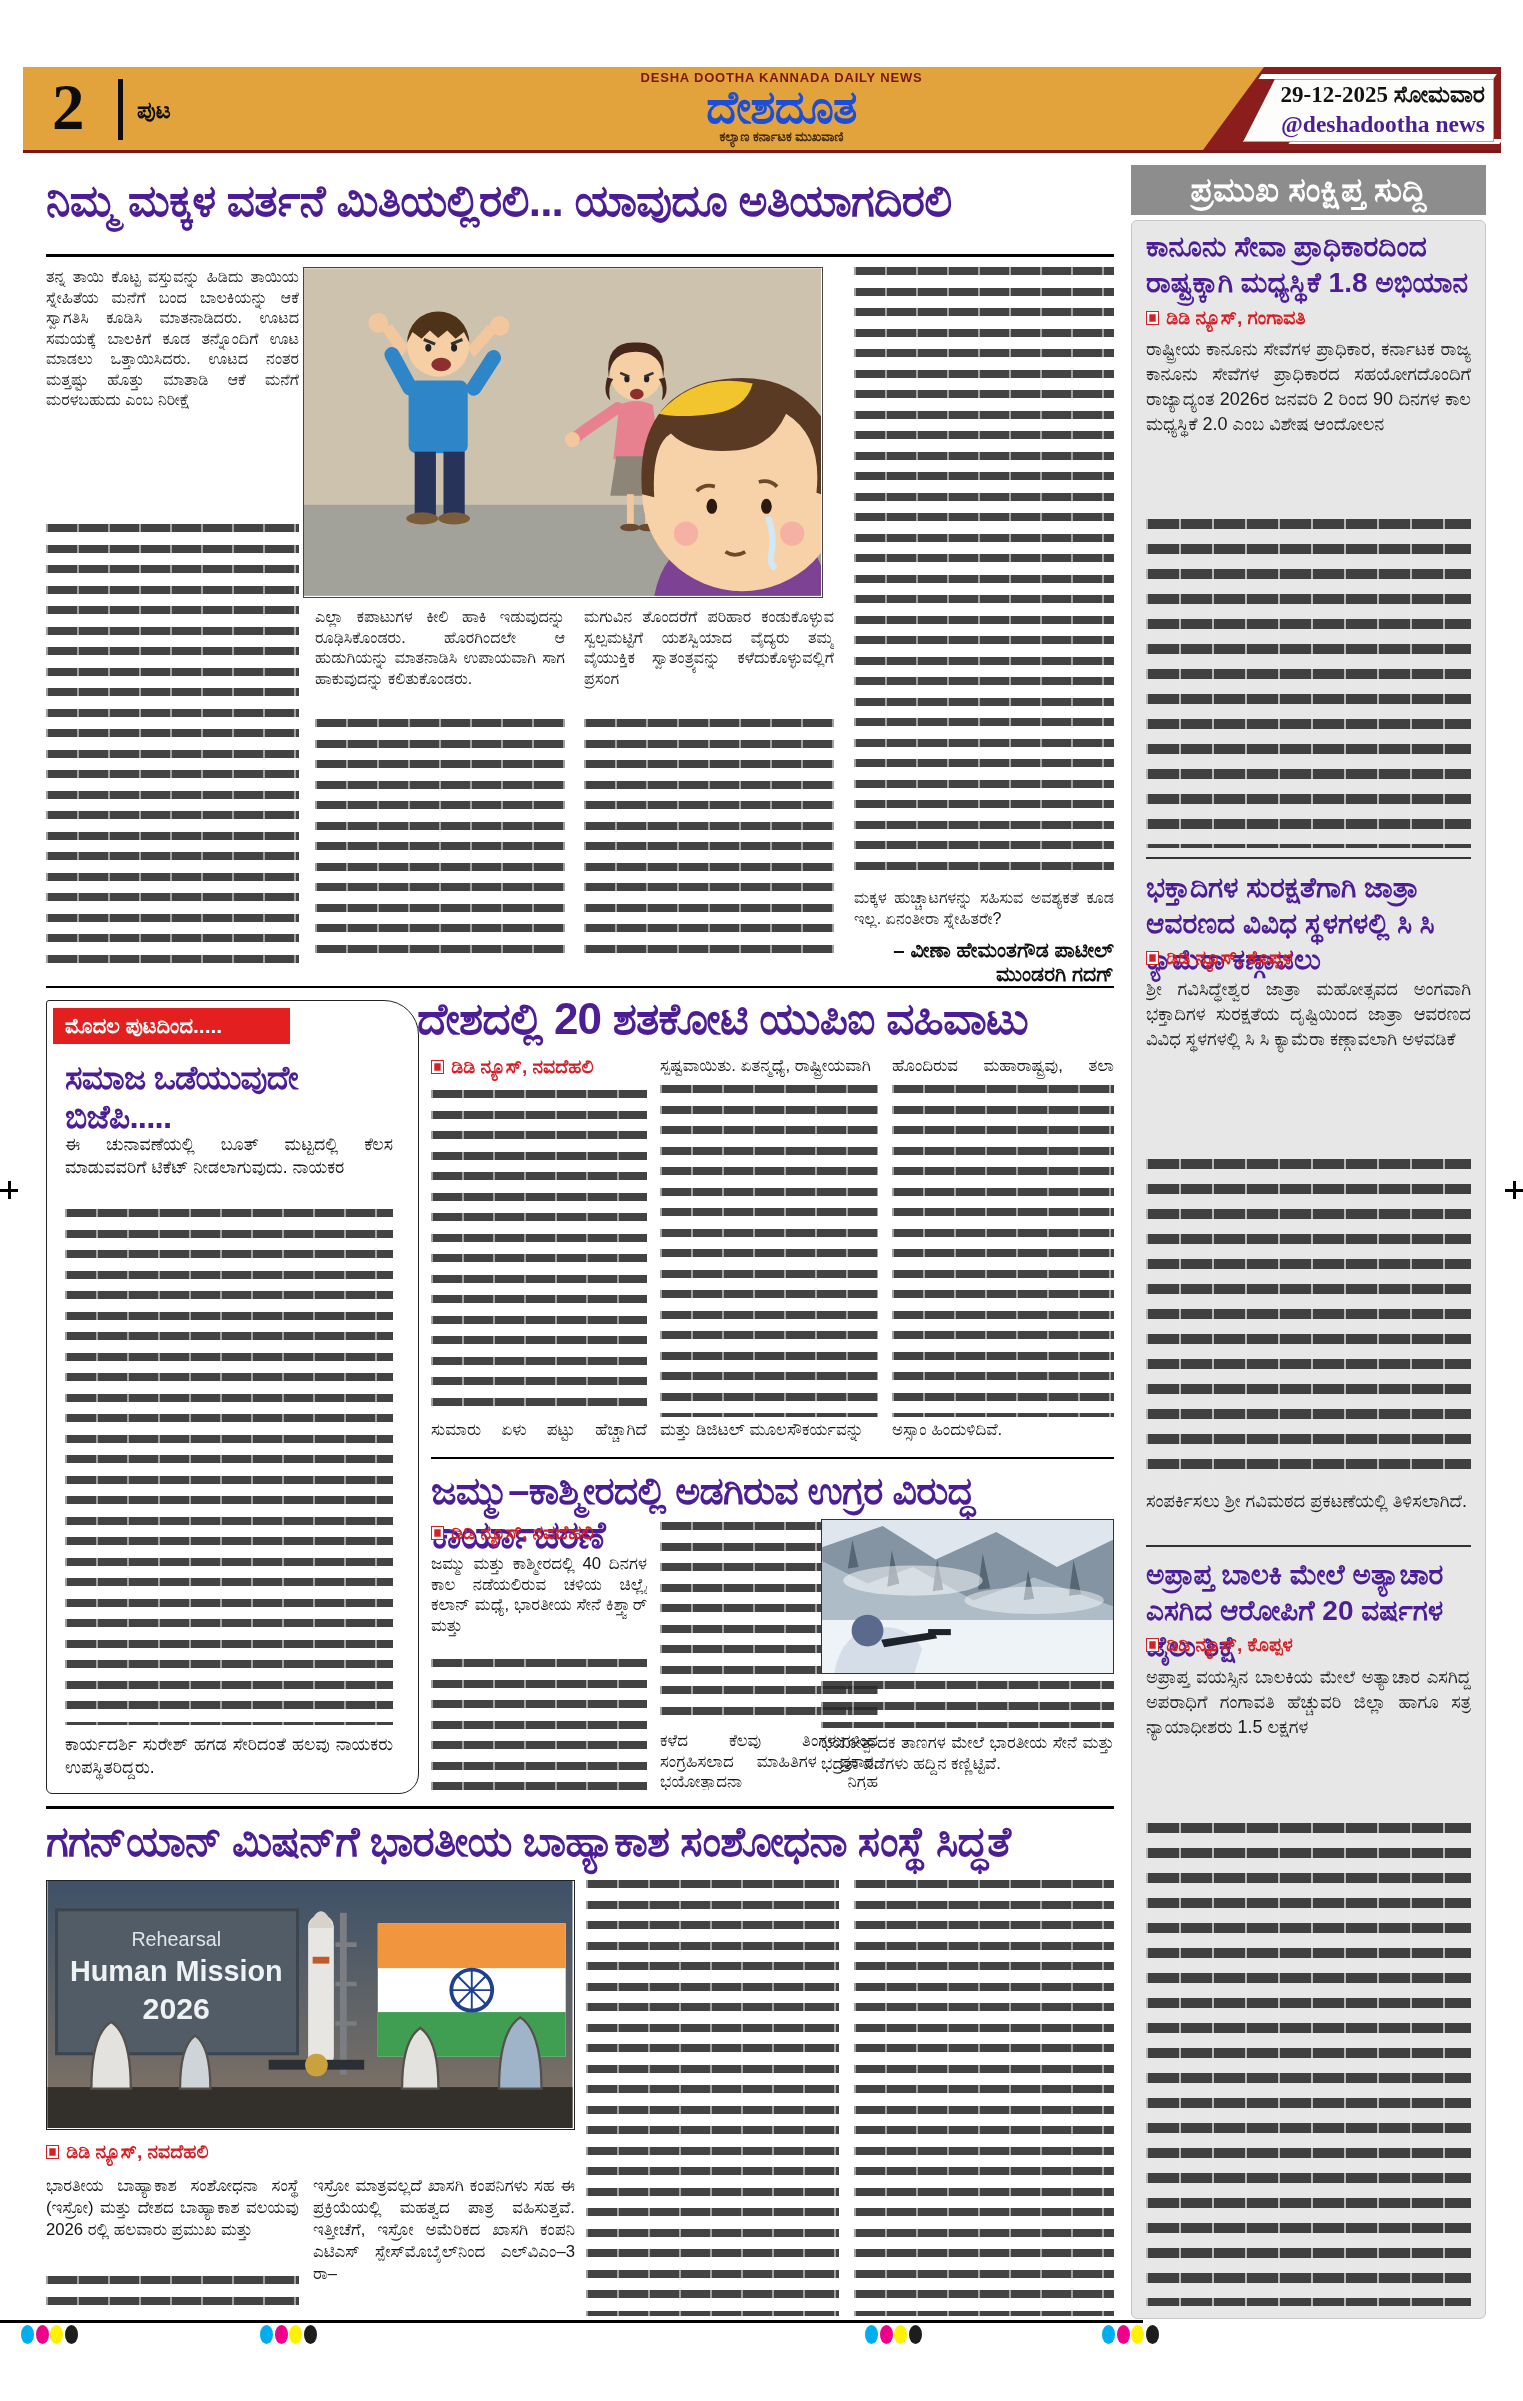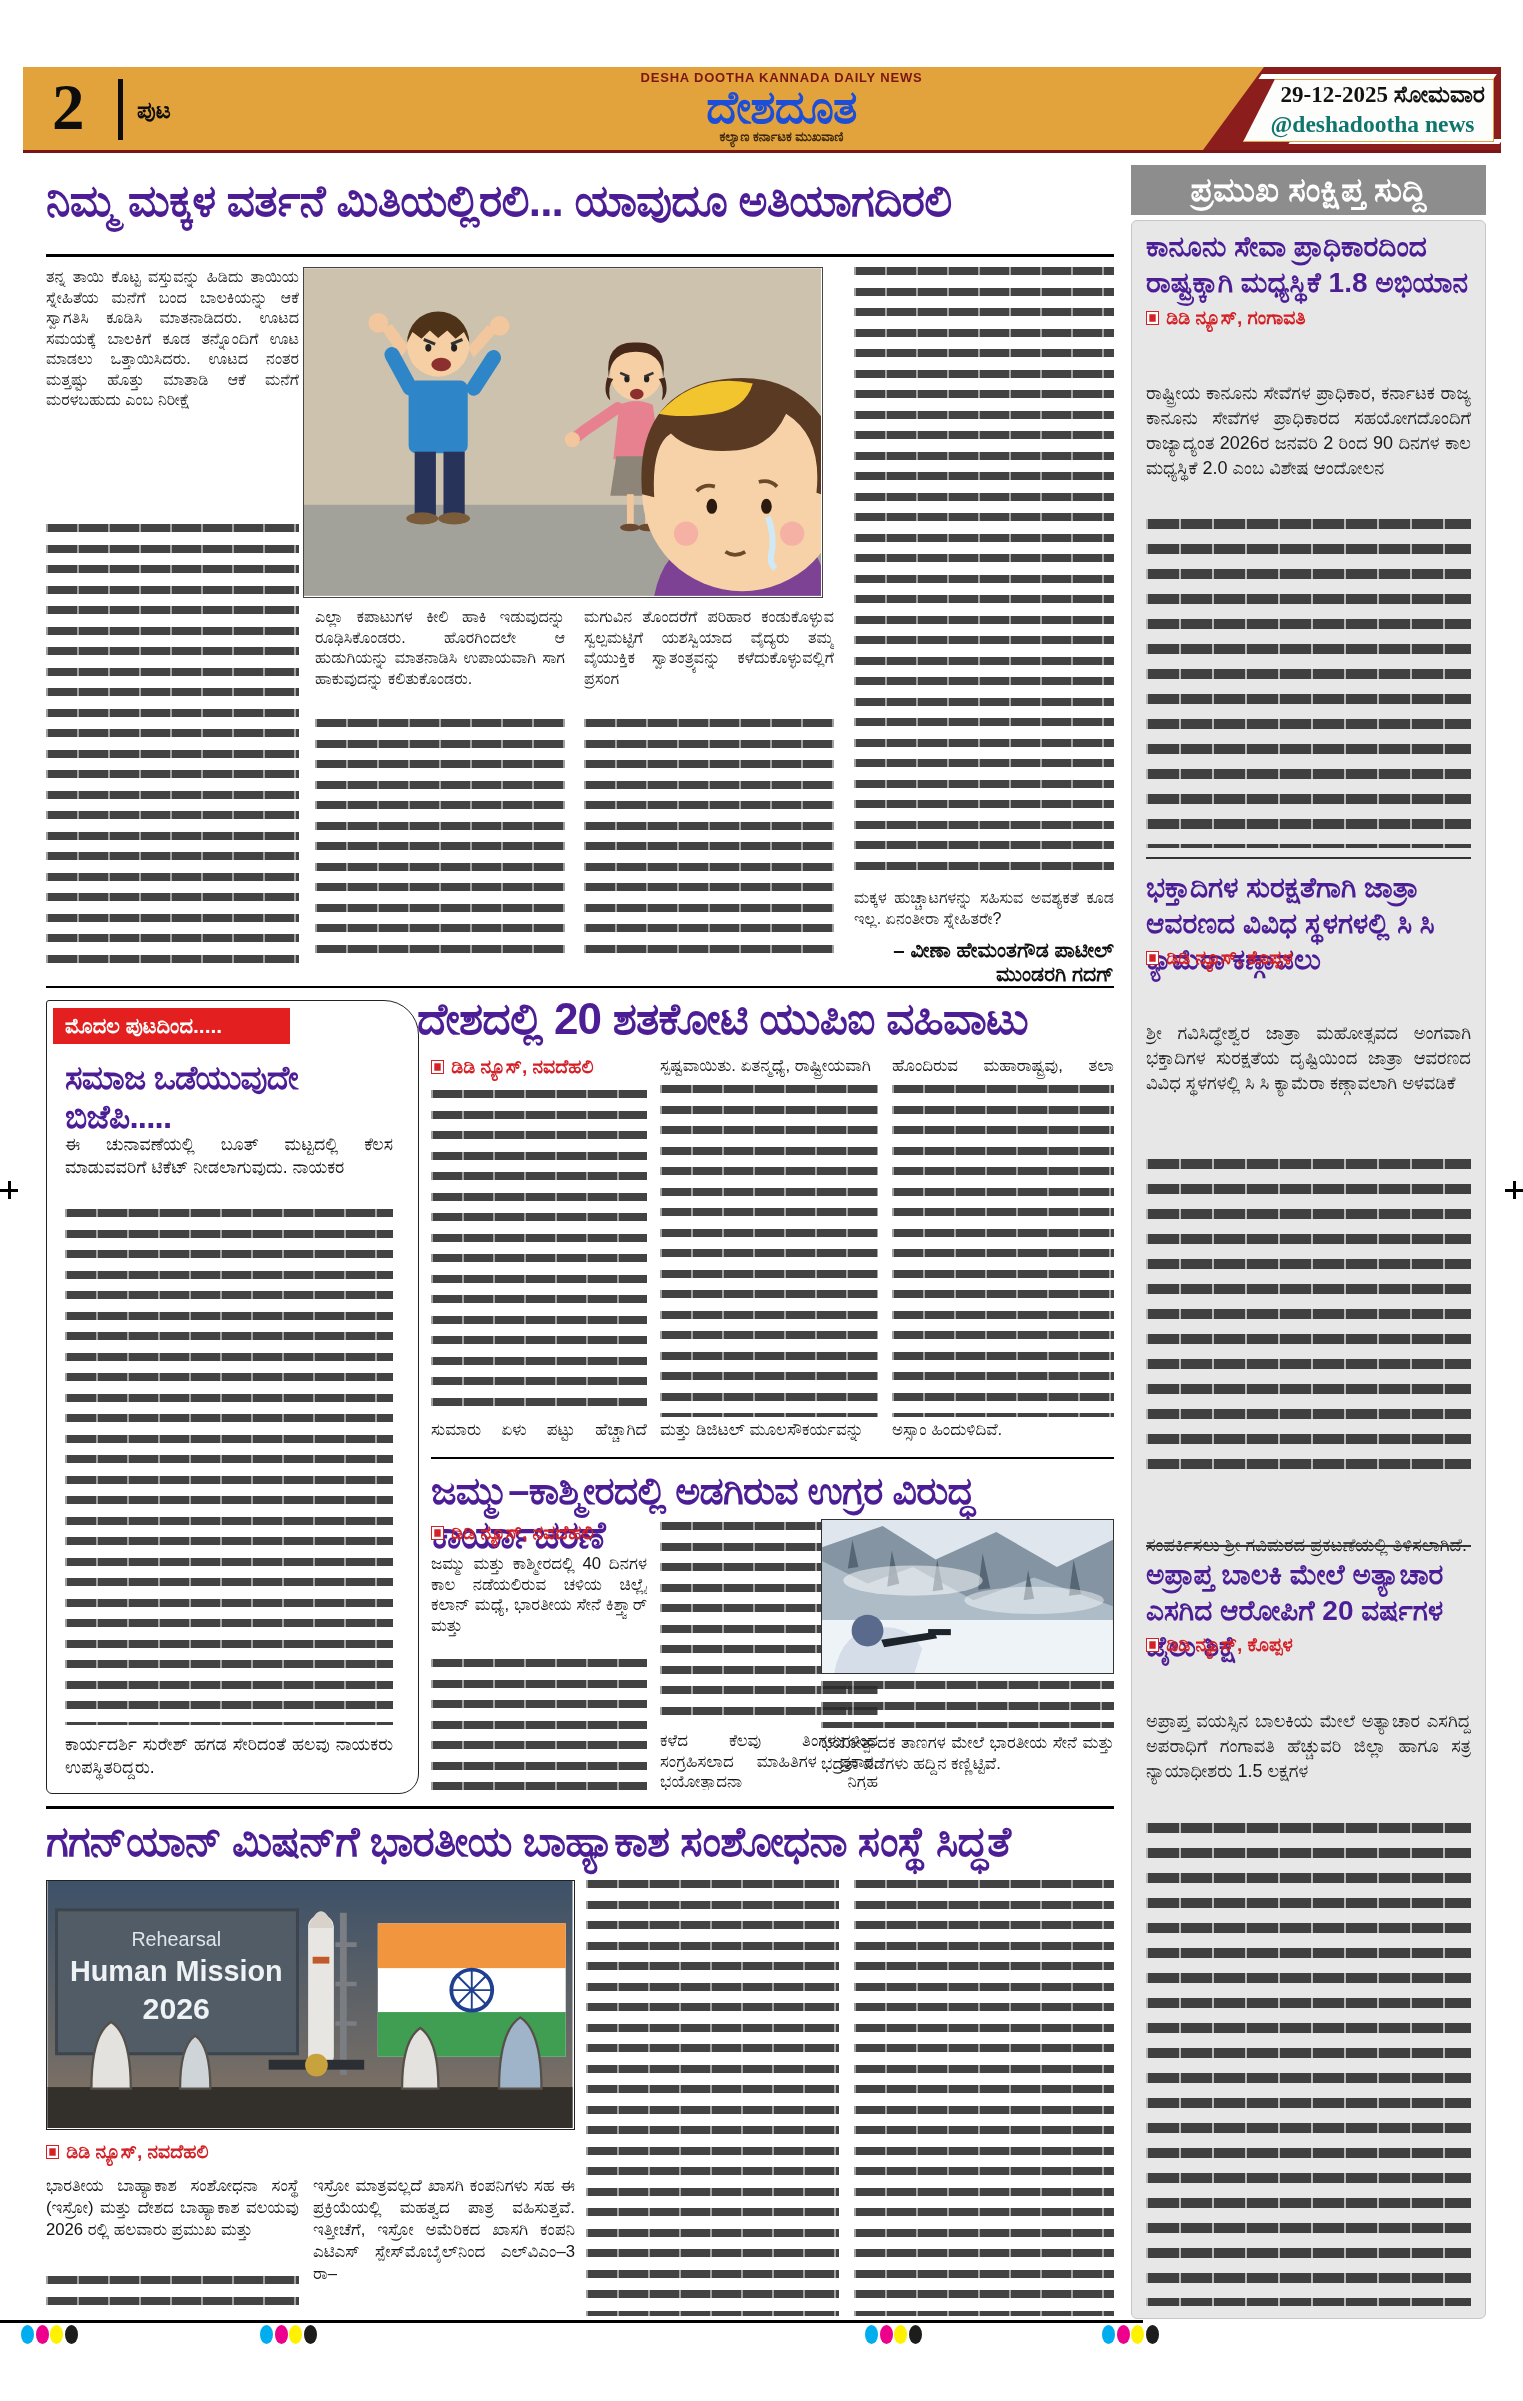--- a/index.html
+++ b/index.html
@@ -10,21 +10,21 @@
   .tf{background-image:
       repeating-linear-gradient(to right, rgba(255,255,255,.5) 0 2.3px, rgba(255,255,255,0) 2.3px 31px),
       repeating-linear-gradient(to bottom, #2a2a2a 0 8.3px, rgba(0,0,0,0) 8.3px 20.5px);
       opacity:.88;}
   
   .tfs{background-image:
       repeating-linear-gradient(to right, rgba(233,233,233,.7) 0 2.3px, rgba(233,233,233,0) 2.3px 33px),
       repeating-linear-gradient(to bottom, #2e2e2e 0 10px, rgba(0,0,0,0) 10px 25px);
       opacity:.9;}
   .btxt{font-size:16px;line-height:20.5px;text-align:justify;overflow:hidden;color:#141414;}
-  .btxt-s{font-size:18px;line-height:25px;text-align:justify;overflow:hidden;color:#1a1a1a;margin-top:44px;}
+  .btxt-s{font-size:18px;line-height:25px;text-align:justify;overflow:hidden;color:#1a1a1a;}
   .hline{background:#000;}
   .byline{display:flex;align-items:center;gap:6.8px;}
   .bybullet{width:11.4px;height:11.4px;background:#d42127;border:1.5px solid #d42127;box-shadow:inset 0 0 0 2.3px #fff;flex:0 0 auto;}
   .bytext{color:#d42127;font-weight:bold;font-size:19px;white-space:nowrap;}
   .headline{font-weight:800;color:#4c1d95;letter-spacing:-0.8px;}
   .dot{width:13px;height:19px;border-radius:50%;display:inline-block;margin-right:1.5px;}
   .cropmark .h{position:absolute;width:18px;height:3px;background:#000;top:7.6px;left:0;}
   .cropmark .v{position:absolute;width:3px;height:18px;background:#000;top:0;left:7.6px;}
 </style>
 </head>
@@ -38,21 +38,21 @@
 
 <div class="abs" style="left:531px;top:70px;width:501px;text-align:center;font-size:13px;font-weight:bold;letter-spacing:0.8px;color:#7c1616;">DESHA DOOTHA KANNADA DAILY NEWS</div>
 <div class="abs" style="left:531px;top:80px;width:501px;text-align:center;font-size:46px;font-weight:900;color:#1d4ed8;letter-spacing:-0.8px;">ದೇಶದೂತ</div>
 <div class="abs" style="left:531px;top:129px;width:501px;text-align:center;font-size:13px;font-weight:bold;color:#3a260c;">ಕಲ್ಯಾಣ ಕರ್ನಾಟಕ ಮುಖವಾಣಿ</div>
 
 <div class="abs" style="left:1203px;top:67px;width:298px;height:83px;background:#8c1d1d;clip-path:polygon(61px 0,100% 0,100% 100%,0 100%);"></div>
 <div class="abs" style="left:1260px;top:74px;width:235px;height:5.3px;background:#fff;transform:skewX(-35deg);"></div>
 <div class="abs" style="left:1290px;top:139px;width:211px;height:5.3px;background:#fff;transform:skewX(-35deg);"></div>
 <div class="abs" style="left:1243px;top:79px;width:249px;height:61px;background:#fdfdfb;clip-path:polygon(32px 0,100% 0,100% 100%,0 100%);border:1.5px solid #e2a33c;"></div>
 <div class="abs" style="left:1260px;top:82px;width:225px;text-align:right;font-family:'Liberation Serif',serif;font-size:23px;font-weight:bold;color:#111;">29-12-2025  ಸೋಮವಾರ</div>
-<div class="abs" style="left:1260px;top:111px;width:225px;text-align:center;font-family:'Liberation Serif',serif;font-size:23.5px;font-weight:bold;color:#0f766e;">@deshadootha news</div>
+<div class="abs" style="left:1260px;top:111px;width:225px;text-align:right;font-family:'Liberation Serif',serif;font-size:23.5px;font-weight:bold;color:#4c1d95;">@deshadootha news</div>
 
 <div class="abs headline" style="left:46px;top:176px;width:1068px;font-size:44px;line-height:1.15;">ನಿಮ್ಮ ಮಕ್ಕಳ ವರ್ತನೆ ಮಿತಿಯಲ್ಲಿರಲಿ... ಯಾವುದೂ ಅತಿಯಾಗದಿರಲಿ</div>
 <div class="abs hline" style="left:46px;top:254px;width:1068px;height:3px;"></div>
 
 <div class="abs btxt" style="left:46px;top:267px;width:253px;height:250px;">ತನ್ನ ತಾಯಿ ಕೊಟ್ಟ ವಸ್ತುವನ್ನು ಹಿಡಿದು ತಾಯಿಯ ಸ್ನೇಹಿತೆಯ ಮನೆಗೆ ಬಂದ ಬಾಲಕಿಯನ್ನು ಆಕೆ ಸ್ವಾಗತಿಸಿ ಕೂಡಿಸಿ ಮಾತನಾಡಿದರು. ಊಟದ ಸಮಯಕ್ಕೆ ಬಾಲಕಿಗೆ ಕೂಡ ತನ್ನೊಂದಿಗೆ ಊಟ ಮಾಡಲು ಒತ್ತಾಯಿಸಿದರು. ಊಟದ ನಂತರ ಮತ್ತಷ್ಟು ಹೊತ್ತು ಮಾತಾಡಿ ಆಕೆ ಮನೆಗೆ ಮರಳಬಹುದು ಎಂಬ ನಿರೀಕ್ಷೆ</div>
 <div class="abs tf" style="left:46px;top:524px;width:253px;height:439px;"></div>
 
 <div class="abs" style="left:303px;top:267px;width:520px;height:331px;border:1.5px solid #444;box-sizing:border-box;overflow:hidden;">
   <svg width="517" height="328" viewBox="0 0 682 432">
     <rect width="682" height="432" fill="#cdc2ae"></rect>

